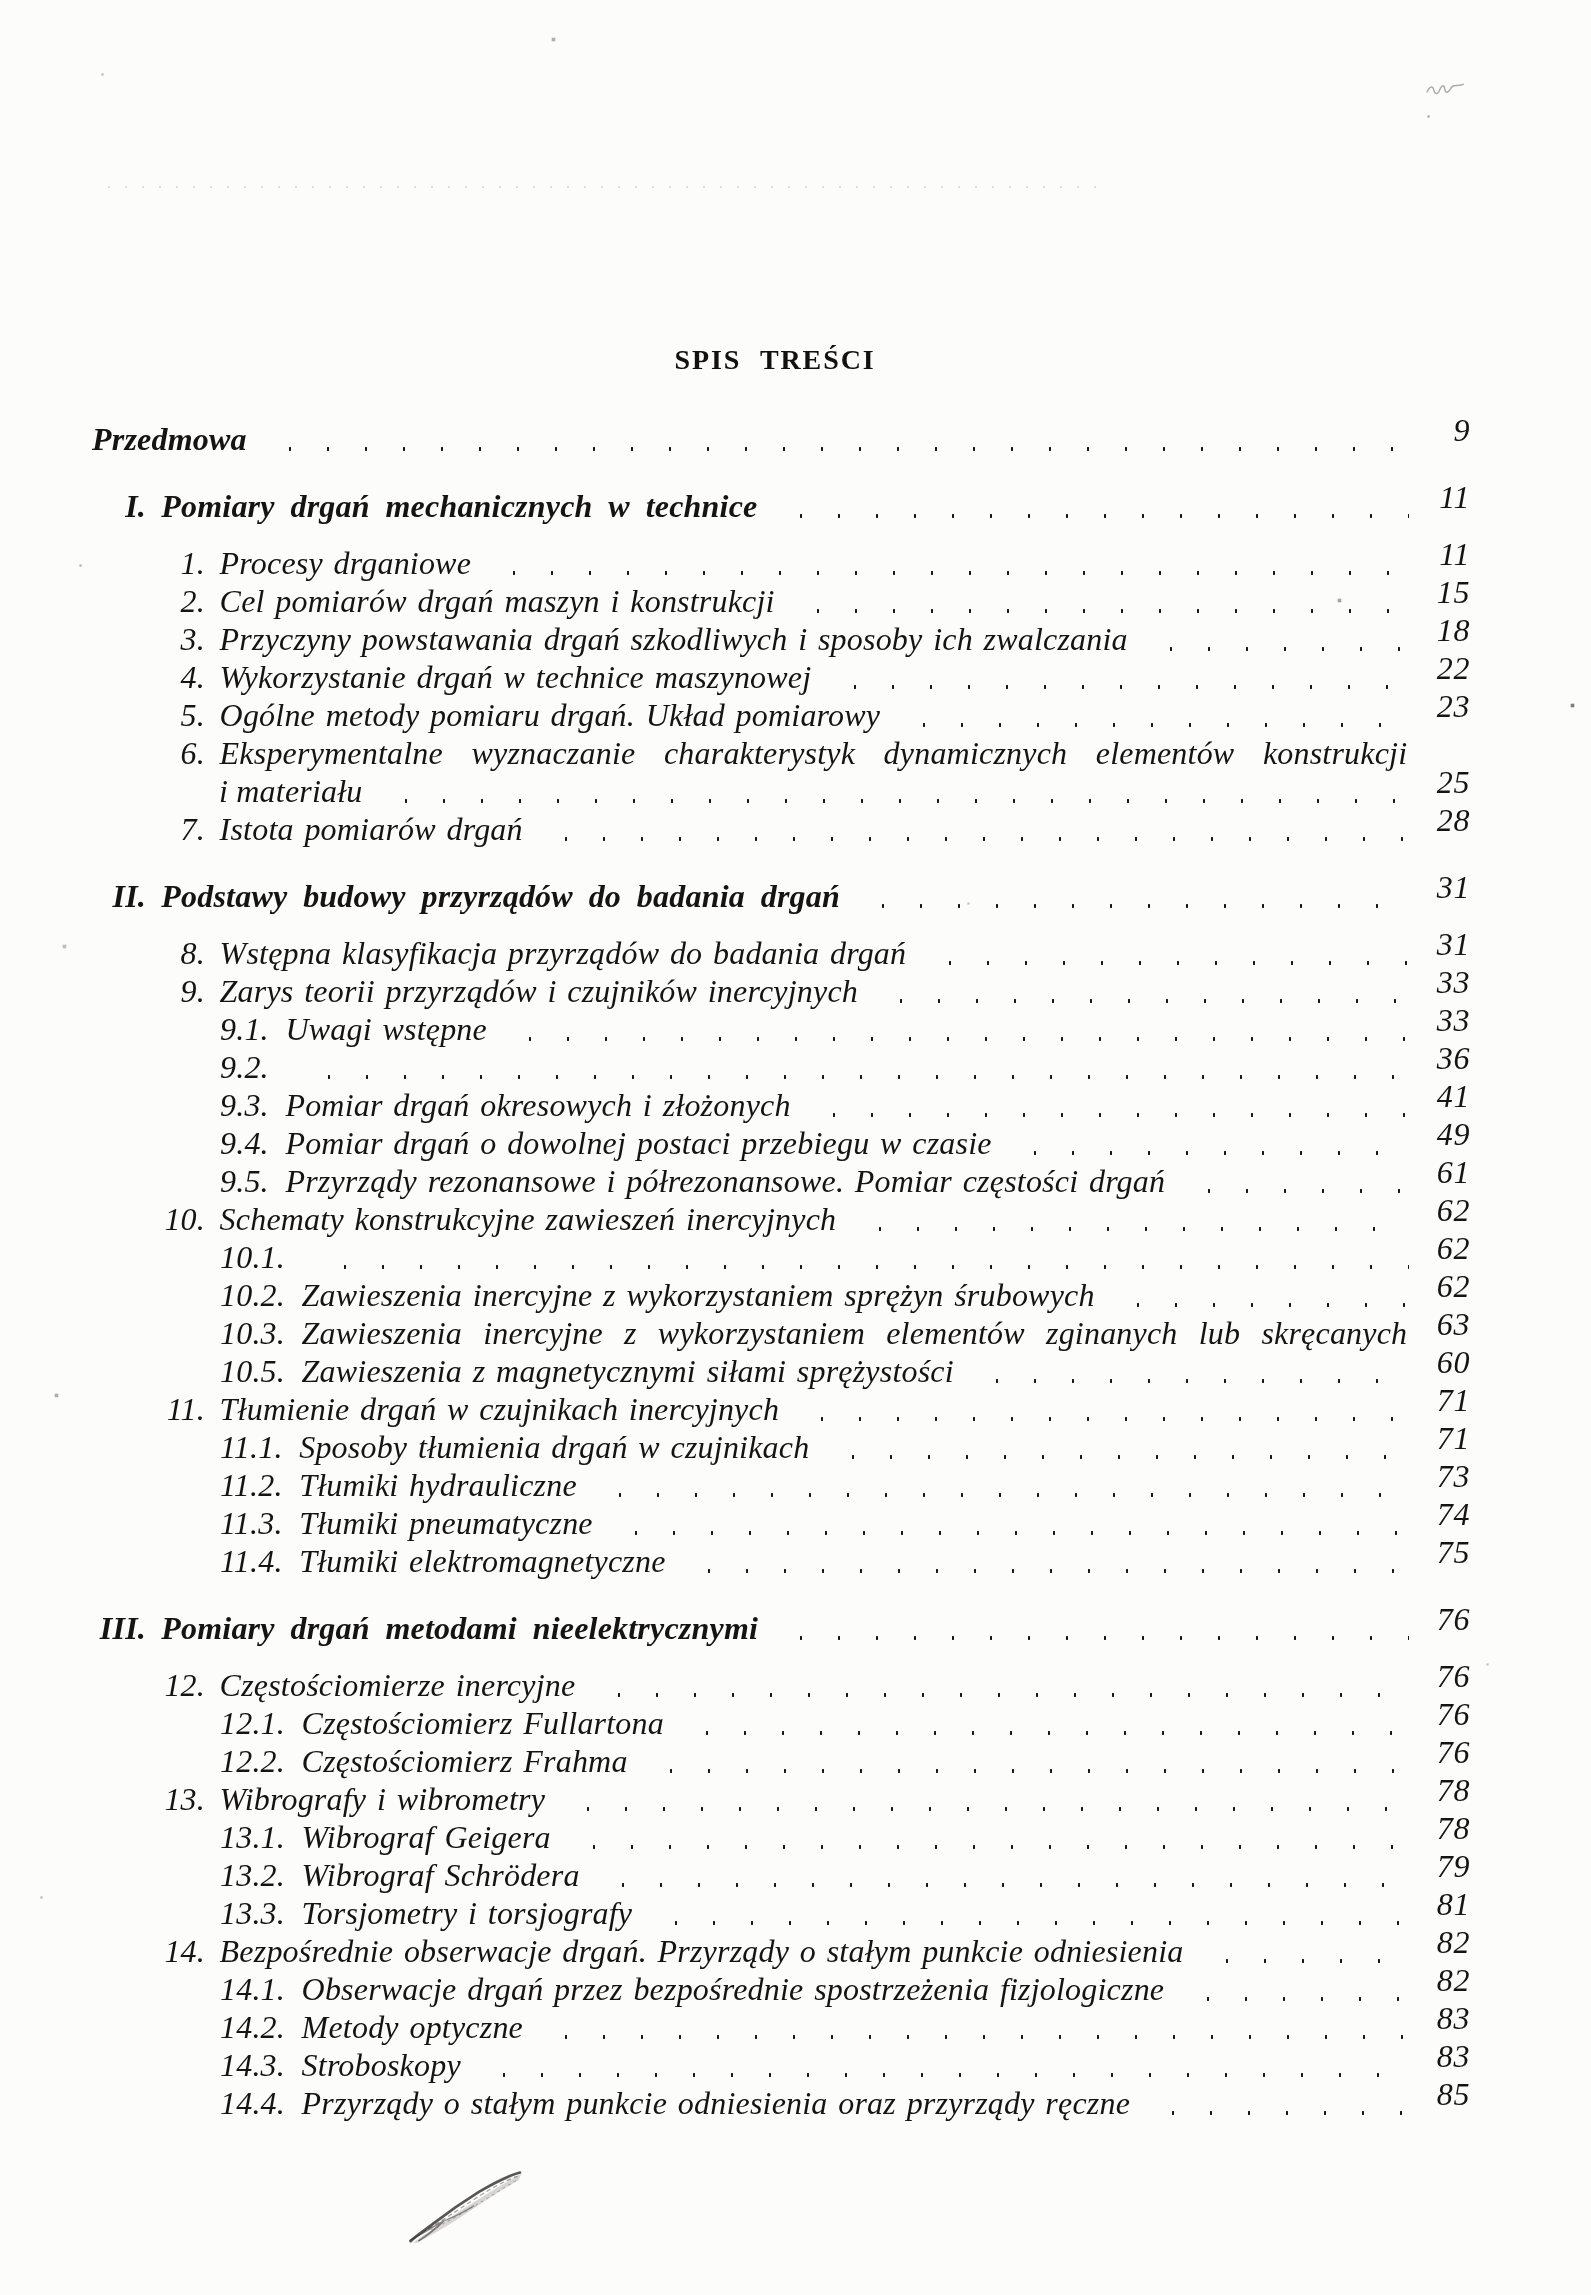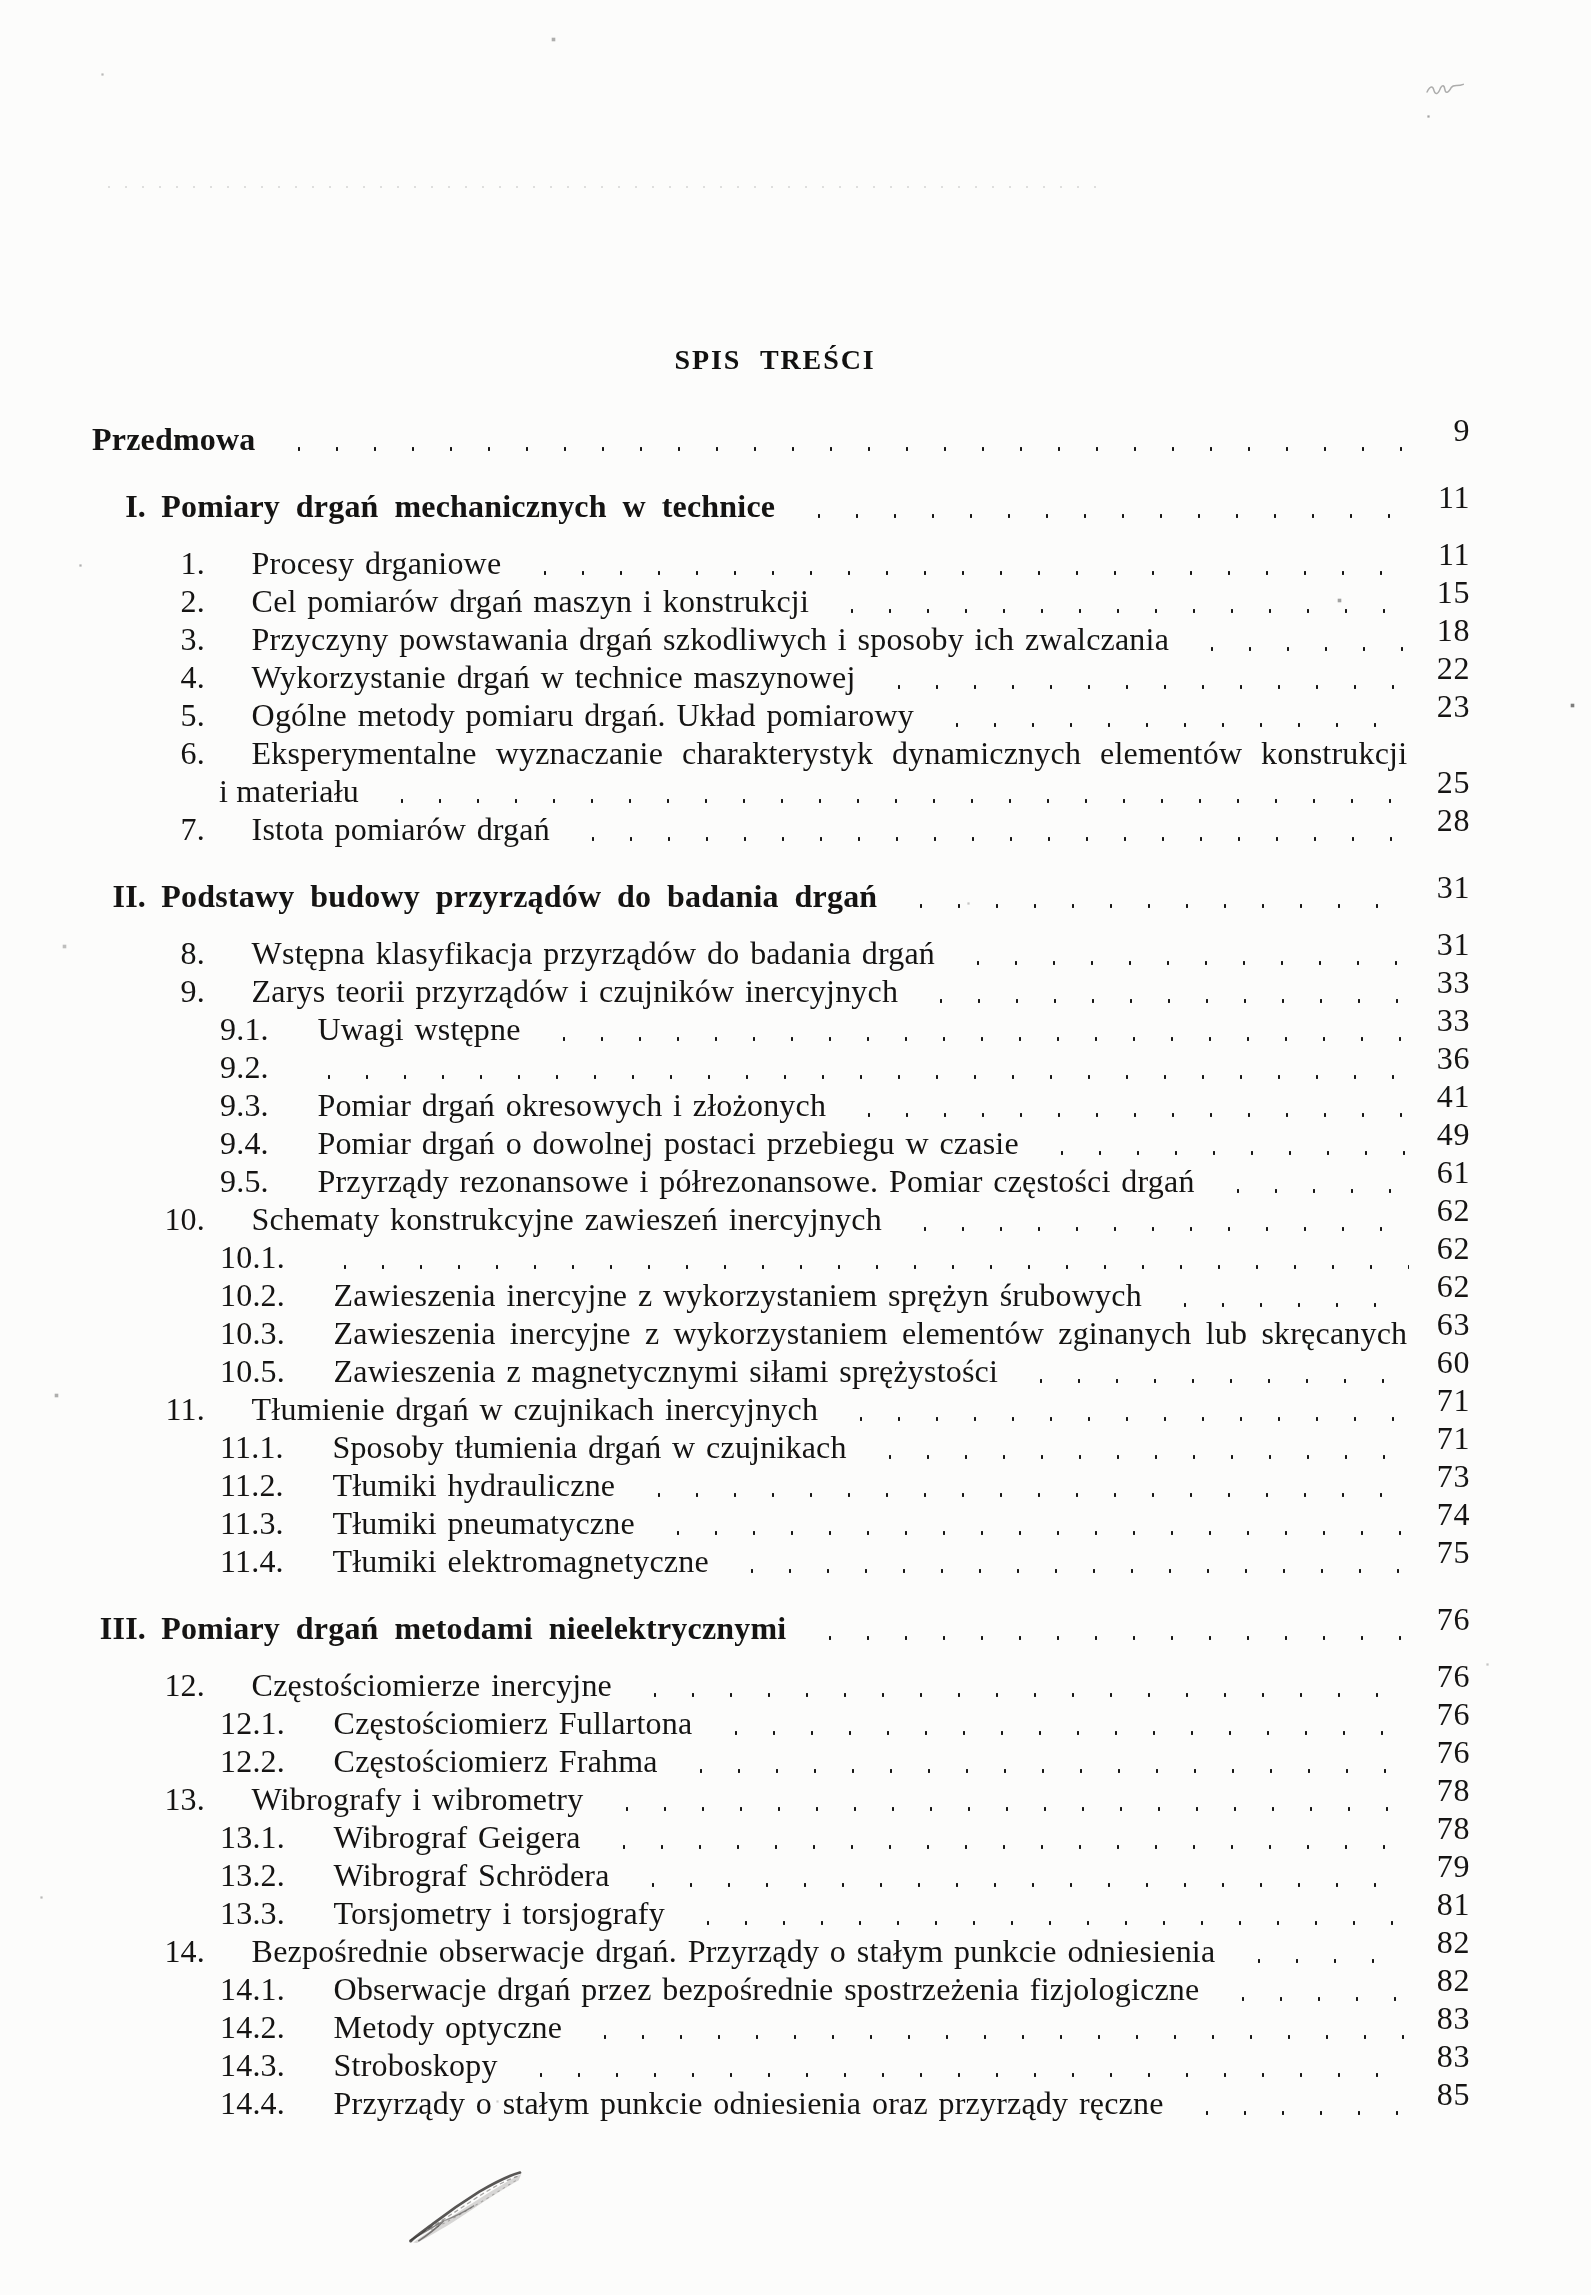--- a/index.html
+++ b/index.html
@@ -11,33 +11,33 @@
   }
   .page{position:absolute;inset:0;}
   
   .doc-title{
     position:absolute;top:325px;left:0;width:1591px;
     text-align:center;transform:translateX(-20.4px);
     font-size:28px;font-weight:bold;letter-spacing:1.9px;word-spacing:10.2px;
     color:#121110;
   }
   
-  .toc{position:absolute;left:92px;top:420px;width:1378px;}
+  .toc{position:absolute;left:92px;top:420px;width:1378px;font-style:italic;}
   .row{
     display:flex;align-items:baseline;
     font-size:32px;line-height:38px;white-space:nowrap;
     letter-spacing:0.2px;
   }
   .row.bold{font-weight:bold;word-spacing:7.6px;}
   .num{display:inline-block;text-align:right;flex:0 0 auto;}
   .lvl-roman .num{width:54px;margin-right:15.3px;}
   .lvl-num   .num{width:113px;margin-right:14.6px;}
   .lvl-sub   .num{width:auto;margin-left:128px;margin-right:16.6px;text-align:left;}
   .lvl-cont .title{margin-left:127px;}
-  .lvl-num .title,.lvl-sub .title{word-spacing:2.5px;margin-left:32px;}
+  .lvl-num .title,.lvl-sub .title{word-spacing:2.5px;}
   .title{flex:0 1 auto;overflow:visible;}
   .leader{
     flex:1 1 auto;min-width:6.4px;align-self:stretch;
     background-image:radial-gradient(ellipse 2px 2.8px at center,#161514 62%,rgba(0,0,0,0) 66%);
     background-size:38px 6.4px;background-repeat:repeat-x;
     background-position:9px calc(100% - 5.7px);
     margin:0 11.5px 0 15.3px;
   }
   .pg{
     flex:0 0 auto;min-width:50px;text-align:right;

